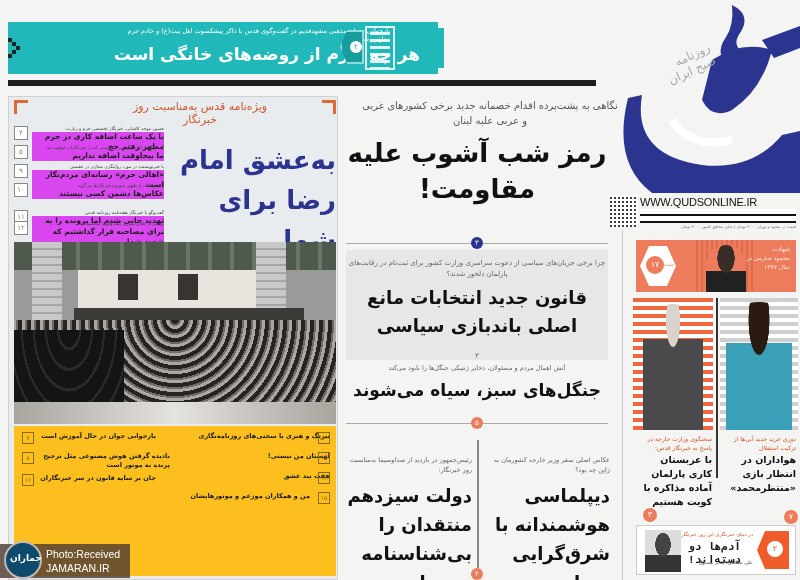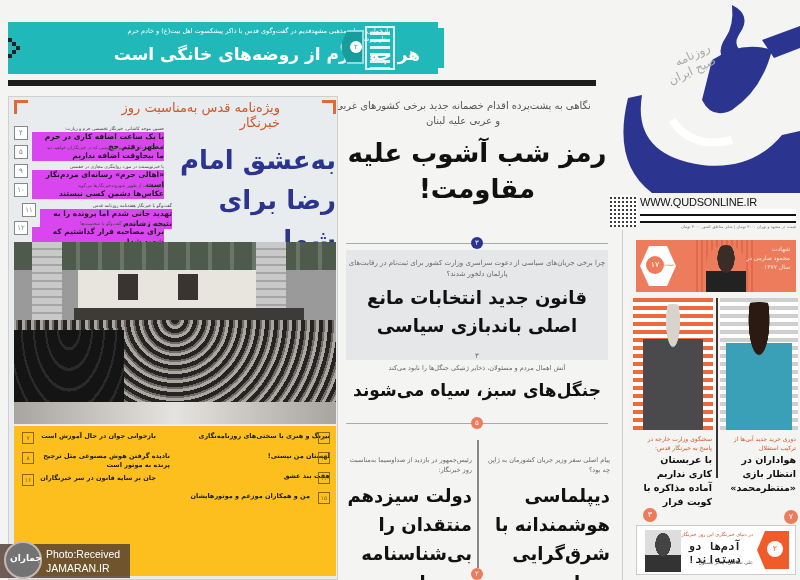--- a/index.html
+++ b/index.html
@@ -58,39 +58,39 @@
   .box2 .face { position: absolute; left: 8px; top: 4px; width: 36px; height: 42px; background: radial-gradient(ellipse at 50% 35%, #444 0 30%, transparent 31%), linear-gradient(#ddd 0 60%, #333 60%); }
   .box2 .hex { position: absolute; right: 6px; top: 5px; width: 32px; height: 38px; background: #ef5b2a; clip-path: polygon(25% 0,100% 0,100% 100%,25% 100%,0 50%); }
   .box2 .hex span { position: absolute; left: 10px; top: 10px; width: 16px; height: 16px; border-radius: 50%; background: #fff; color: #ef5b2a; font-size: 8px; text-align: center; line-height: 16px; }
   .box2 .k { position: absolute; right: 42px; top: 5px; font-size: 5px; color: #d8552a; direction: rtl; }
   .box2 .h { position: absolute; right: 54px; top: 14px; font-size: 11px; font-weight: bold; direction: rtl; font-family: Liberation Mono, monospace; }
   .box2 .a { position: absolute; right: 42px; top: 33px; font-size: 5px; color: #555; direction: rtl; }
 
   .right-vrule { position: absolute; left: 622px; top: 230px; width: 1px; height: 350px; background: #ccc; }
 
   
-  .c-kicker1 { position: absolute; left: 332px; top: 98px; width: 262px; font-size: 10px; color: #555; direction: rtl; text-align: center; line-height: 15px; }
+  .c-kicker1 { position: absolute; left: 359px; top: 98px; width: 262px; font-size: 10px; color: #555; direction: rtl; text-align: center; line-height: 15px; }
   .c-head1 { position: absolute; left: 346px; top: 135px; width: 262px; font-size: 26px; font-weight: bold; color: #111; direction: rtl; text-align: center; line-height: 36px; letter-spacing: -0.5px; }
   .rule { position: absolute; height: 1px; background: #aaa; }
   .dot { position: absolute; width: 12px; height: 12px; border-radius: 50%; color: #fff; font-size: 7px; text-align: center; line-height: 12px; }
   .grey-box { position: absolute; left: 346px; top: 250px; width: 262px; height: 110px; background: #e6e7e9; }
   .c-kicker2 { position: absolute; left: 346px; top: 258px; width: 262px; font-size: 7px; color: #666; direction: rtl; text-align: center; line-height: 11px; }
   .c-head2 { position: absolute; left: 346px; top: 284px; width: 262px; font-size: 18px; font-weight: bold; color: #111; direction: rtl; text-align: center; line-height: 28px; }
   .c-num { position: absolute; left: 470px; top: 352px; width: 14px; font-size: 7px; color: #666; text-align: center; }
   .c-kicker3 { position: absolute; left: 346px; top: 364px; width: 262px; font-size: 6.5px; color: #666; direction: rtl; text-align: center; }
   .c-head3 { position: absolute; left: 346px; top: 380px; width: 262px; font-size: 17px; font-weight: bold; color: #111; direction: rtl; text-align: center; }
   .c-col { position: absolute; top: 437px; width: 126px; direction: rtl; text-align: right; margin-top: 18px; }
   .c-col .k { font-size: 6.5px; color: #666; line-height: 10px; margin-bottom: 6px; }
   .c-col .h { font-size: 18px; font-weight: bold; color: #111; line-height: 29px; }
   .c-vdiv { position: absolute; left: 477px; top: 440px; width: 2px; height: 128px; background: #888; }
 
   
   .l-panel { position: absolute; left: 8px; top: 96px; width: 330px; height: 484px; background: #e9ecef; border: 1px solid #d0d0d0; }
   .corner { position: absolute; width: 14px; height: 14px; border-color: #e06a36; border-style: solid; }
-  .l-tag { position: absolute; left: 120px; top: 100px; width: 160px; font-size: 13px; color: #d0572a; direction: rtl; text-align: right; }
+  .l-tag { position: absolute; left: 120px; top: 100px; width: 160px; font-size: 11px; color: #d0572a; direction: rtl; text-align: center; }
   .l-head { position: absolute; left: 160px; top: 140px; width: 176px; font-size: 26px; font-weight: bold; color: #2b3590; direction: rtl; text-align: right; line-height: 40px; letter-spacing: -0.5px; }
   .l-item { position: absolute; left: 14px; width: 150px; }
   .l-item .k { font-size: 4.5px; color: #444; direction: rtl; text-align: right; line-height: 6px; margin-right: 0; }
   .l-item .h { font-size: 7.5px; font-weight: bold; color: #1a1a1a; direction: rtl; text-align: right; background: #d946ef; line-height: 10px; margin-left: 18px; }
   .l-item .n { position: absolute; left: 0; top: 0; width: 14px; height: 14px; border: 1px solid #888; font-size: 7px; color: #888; text-align: center; line-height: 12px; background: #fff; }
 
   .photo { position: absolute; left: 14px; top: 242px; width: 322px; height: 182px; overflow: hidden; background: #9a9a9a; }
   .photo .ceiling { position: absolute; left: 0; top: 0; width: 100%; height: 28px; background: repeating-linear-gradient(90deg, #4e5a4c 0 18px, #6a7568 18px 22px); }
   .photo .bannerwall { position: absolute; left: 64px; top: 28px; width: 188px; height: 38px; background: #e8e5df; }
   .photo .frame { position: absolute; top: 32px; width: 20px; height: 26px; background: #3a3430; }
@@ -102,21 +102,21 @@
   }
   .photo .floor { position: absolute; left: 0; top: 160px; width: 100%; height: 22px; background: linear-gradient(90deg, #a8a49e, #e5e3df 50%, #a8a49e); }
   .photo .women { position: absolute; left: 0; top: 88px; width: 110px; height: 94px; background: repeating-radial-gradient(ellipse at 50% 0%, #141414 0 10px, #2a2a2a 10px 12px); }
 
   .y-box { position: absolute; left: 14px; top: 426px; width: 322px; height: 150px; background: #fcbf1e; }
   .y-item { position: absolute; width: 150px; direction: rtl; text-align: right; }
   .y-item .h { font-size: 6.5px; font-weight: bold; color: #1a1a1a; line-height: 9px; }
   .y-num { position: absolute; width: 12px; height: 12px; border: 1px solid #8a6a00; font-size: 6px; text-align: center; line-height: 10px; color: #8a6a00; }
 
   .watermark { position: absolute; left: 0; top: 544px; width: 130px; height: 34px; background: rgba(80,60,50,.82); }
-  .wm-logo { position: absolute; left: 4px; top: 541px; width: 38px; height: 38px; border-radius: 50%; background: #737373; border: 2px solid #c4b8b2; }
+  .wm-logo { position: absolute; left: 4px; top: 541px; width: 38px; height: 38px; border-radius: 50%; background: #0c4a6e; border: 2px solid #c4b8b2; }
   .wm-logo span { position: absolute; left: 4px; top: 10px; font-size: 9px; color: #fff; font-weight: bold; }
   .wm-text1 { position: absolute; left: 46px; top: 548px; font-family: "Liberation Sans", sans-serif; font-size: 10.5px; color: #fff; }
   .wm-text2 { position: absolute; left: 46px; top: 562px; font-family: "Liberation Sans", sans-serif; font-size: 10.5px; color: #fff; }
 </style>
 </head>
 <body>
 
 <div class="banner"></div>
 <div class="banner-ext"></div>
 <div class="banner-step" style="top:28px;height:40px;"></div>
@@ -174,21 +174,21 @@
   <div class="bg"></div>
   <div class="man"></div>
 </div>
 <div class="pdiv"></div>
 <div class="pcol p-right">
   <div class="bg"></div>
   <div class="youth"></div>
 </div>
 
 <div class="pk" style="left:636px;top:434px;">سخنگوی وزارت خارجه در پاسخ به خبرنگار قدس:</div>
-<div class="ph" style="left:636px;top:453px;">با عربستان کاری نداریم آماده مذاکره با کویت فرار</div>
+<div class="ph" style="left:636px;top:453px;">با عربستان کاری پارلمان آماده مذاکره با کویت هستیم</div>
 <div class="pnum" style="left:643px;top:508px;">۳</div>
 
 <div class="pk" style="left:720px;top:434px;">دوری خرید جدید آبی‌ها از ترکیب استقلال</div>
 <div class="ph" style="left:720px;top:453px;">هواداران در انتظار بازی «منتظرمحمد»</div>
 <div class="pnum" style="left:784px;top:510px;">۷</div>
 
 <div class="box2">
   <div class="face"></div>
   <div class="hex">
       <span>۲</span>
@@ -207,21 +207,21 @@
 <div class="c-kicker2">چرا برخی جریان‌های سیاسی از دعوت سراسری وزارت کشور برای ثبت‌نام در رقابت‌های پارلمان دلخور شدند؟</div>
 <div class="c-head2">قانون جدید انتخابات مانع اصلی باندبازی سیاسی</div>
 <div class="c-num">۳</div>
 
 <div class="c-kicker3">آتش اهمال مردم و مسئولان، ذخایر ژنتیکی جنگل‌ها را نابود می‌کند</div>
 <div class="c-head3">جنگل‌های سبز، سیاه می‌شوند</div>
 <div class="rule" style="left:346px;top:423px;width:262px;"></div>
 <div class="dot" style="left:471px;top:417px;background:#ec7c5c;">۵</div>
 
 <div class="c-col" style="left:484px;">
-  <div class="k">پیام اصلی سفر وزیر جریان کشورمان به ژاپن چه بود؟</div>
+  <div class="k">عکاس اصلی سفر وزیر خارجه کشورمان به ژاپن چه بود؟</div>
   <div class="h">دیپلماسی هوشمندانه با شرق‌گرایی متوازن</div>
 </div>
 <div class="c-vdiv"></div>
 <div class="c-col" style="left:346px;">
   <div class="k">رئیس‌جمهور در بازدید از صداوسیما به‌مناسبت روز خبرنگار:</div>
   <div class="h">دولت سیزدهم منتقدان را بی‌شناسنامه نمی‌داند</div>
 </div>
 <div class="dot" style="left:471px;top:568px;background:#ec7c5c;">۲</div>
 
 <div class="l-panel"></div>
@@ -243,21 +243,21 @@
 <div class="l-item" style="top:164px;">
   <div class="n">۹</div>
   <div class="k">با خبرنویسنده در مورد روایتگری مجازی در حقمس</div>
   <div class="h">«اهالی حرم» رسانه‌ای مردم‌نگار است</div>
 </div>
 <div class="l-item" style="top:183px;">
   <div class="n">۱۰</div>
   <div class="k">وحید بیانات از ظهور شهروندخبرنگارها می‌گوید</div>
   <div class="h">عکاس‌ها دشمن کسی نیستند</div>
 </div>
-<div class="l-item" style="top:203px;margin-left:8px;">
+<div class="l-item" style="top:210px;">
   <div class="n">۱۱</div>
   <div class="k">گفت‌وگو با خبرنگار هفته‌نامه روزنامه قدس</div>
   <div class="h">تهدید جانی شدم اما پرونده را به نتیجه رساندم</div>
 </div>
 <div class="l-item" style="top:221px;">
   <div class="n">۱۲</div>
   <div class="k">روایتی از تلخ و شیرین گفت‌وگو با شخصیت‌ها</div>
   <div class="h">برای مصاحبه فرار گذاشتیم که شهید شد!</div>
 </div>
 

